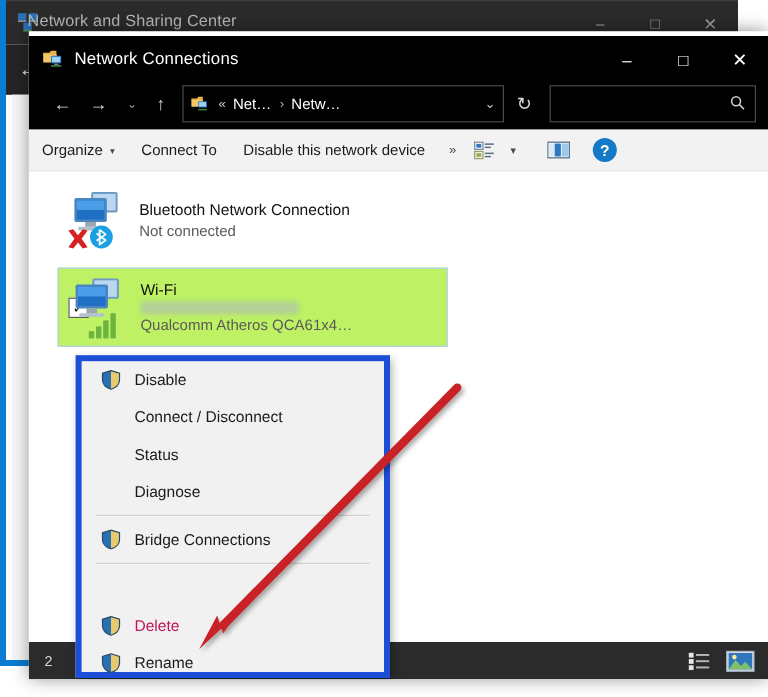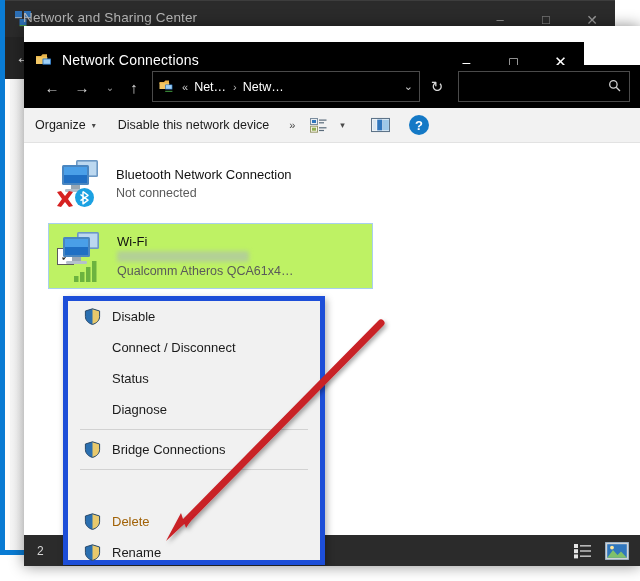--- a/index.html
+++ b/index.html
@@ -52,21 +52,21 @@
   }
 
   
   .fg-window {
     position: absolute; left: 24px; top: 26px; width: 616px; height: 540px;
     background: #ffffff;
     box-shadow: 0 0 14px rgba(0,0,0,.45);
     overflow: hidden;
   }
   .fg-titlebar {
-    position: absolute; left: 0; top: 16px; width: 560px; height: 39px;
+    position: absolute; left: 0; top: 4px; width: 616px; height: 39px;
     background: #000000;
   }
   .fg-title-icon { position: absolute; left: 11px; top: 10px; width: 19px; height: 19px; }
   .fg-title-text {
     position: absolute; left: 38px; top: 10px;
     font-size: 14px; color: #ffffff; letter-spacing: .2px; white-space: nowrap;
   }
   .fg-winbtns { position: absolute; right: 0; top: 0; height: 39px; display: flex; }
   .fg-winbtn {
     width: 47px; height: 39px; display: flex; align-items: center; justify-content: center;
@@ -180,21 +180,21 @@
   .ctxmenu {
     position: absolute; left: 63px; top: 296px; width: 262px; height: 269px;
     background: #f1f1f1; border: 5px solid #1d4ed8;
     box-shadow: 2px 3px 7px rgba(0,0,0,.3);
   }
   .ctx-item {
     position: relative; height: 31px; display: flex; align-items: center;
     font-size: 13px; color: #1b1b1b; padding-left: 44px;
   }
   .ctx-item.bold { font-weight: normal; }
-  .ctx-item.disabled { color: #a16207; margin-top: 36px; }
+  .ctx-item.disabled { color: #be185d; margin-top: 36px; }
   .ctx-shield {
     position: absolute; left: 16px; top: 7px; width: 17px; height: 17px;
   }
   .ctx-sep {
     height: 1px; background: #d2d2d2; margin: 4px 12px 4px 12px;
   }
 
   
   .annot { position: absolute; left: 0; top: 0; width: 640px; height: 581px; pointer-events: none; }
 </style>
@@ -282,20 +282,21 @@
           </svg>
         </span>
       </div>
     </div>
 
     <div class="toolbar">
       <div class="tb-item">
         <span>Organize</span>
         <span class="tb-caret">▾</span>
       </div>
+      <div class="tb-item">Connect To</div>
       <div class="tb-item">Disable this network device</div>
       <div class="tb-chevs">»</div>
       <div class="tb-iconbtn">
         <svg width="17" height="17" viewBox="0 0 17 17">
           <rect x="0.5" y="1.5" width="7" height="6" fill="#e9eef3" stroke="#7b8d9e" stroke-width="1"></rect>
           <rect x="2" y="3" width="4" height="3" fill="#2f76bd"></rect>
           <rect x="9" y="2.5" width="7.5" height="1.2" fill="#5a6b7b"></rect>
           <rect x="9" y="5.2" width="5" height="1.2" fill="#5a6b7b"></rect>
           <rect x="0.5" y="9.2" width="7" height="6" fill="#f2f0e2" stroke="#9a9a6e" stroke-width="1"></rect>
           <rect x="2" y="10.7" width="4" height="3" fill="#8fae4f"></rect>

